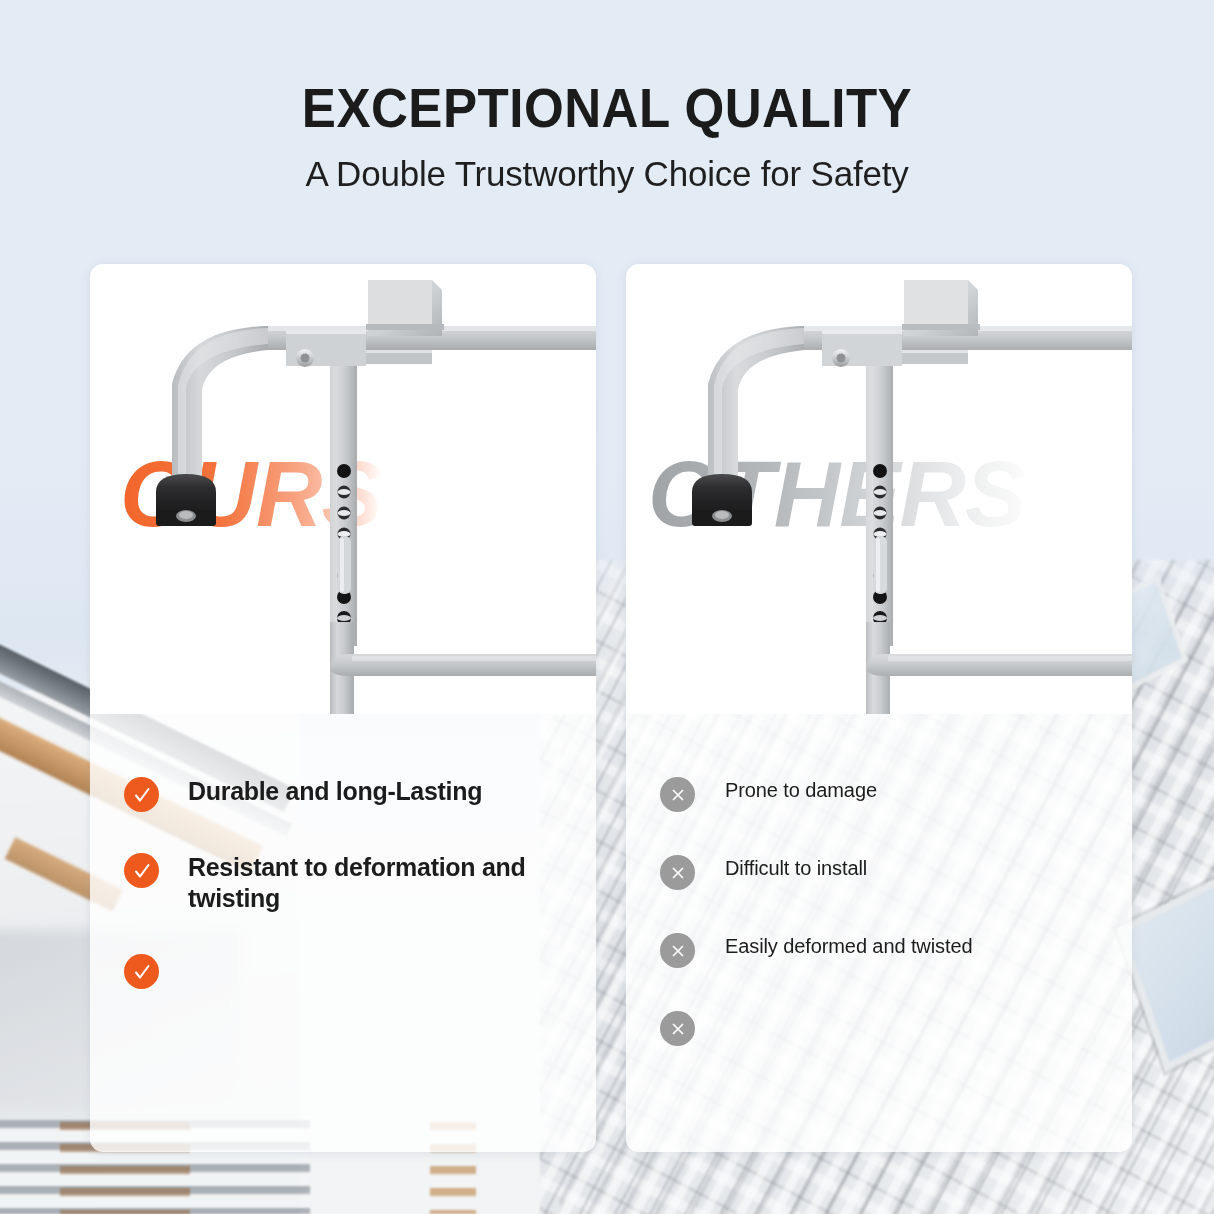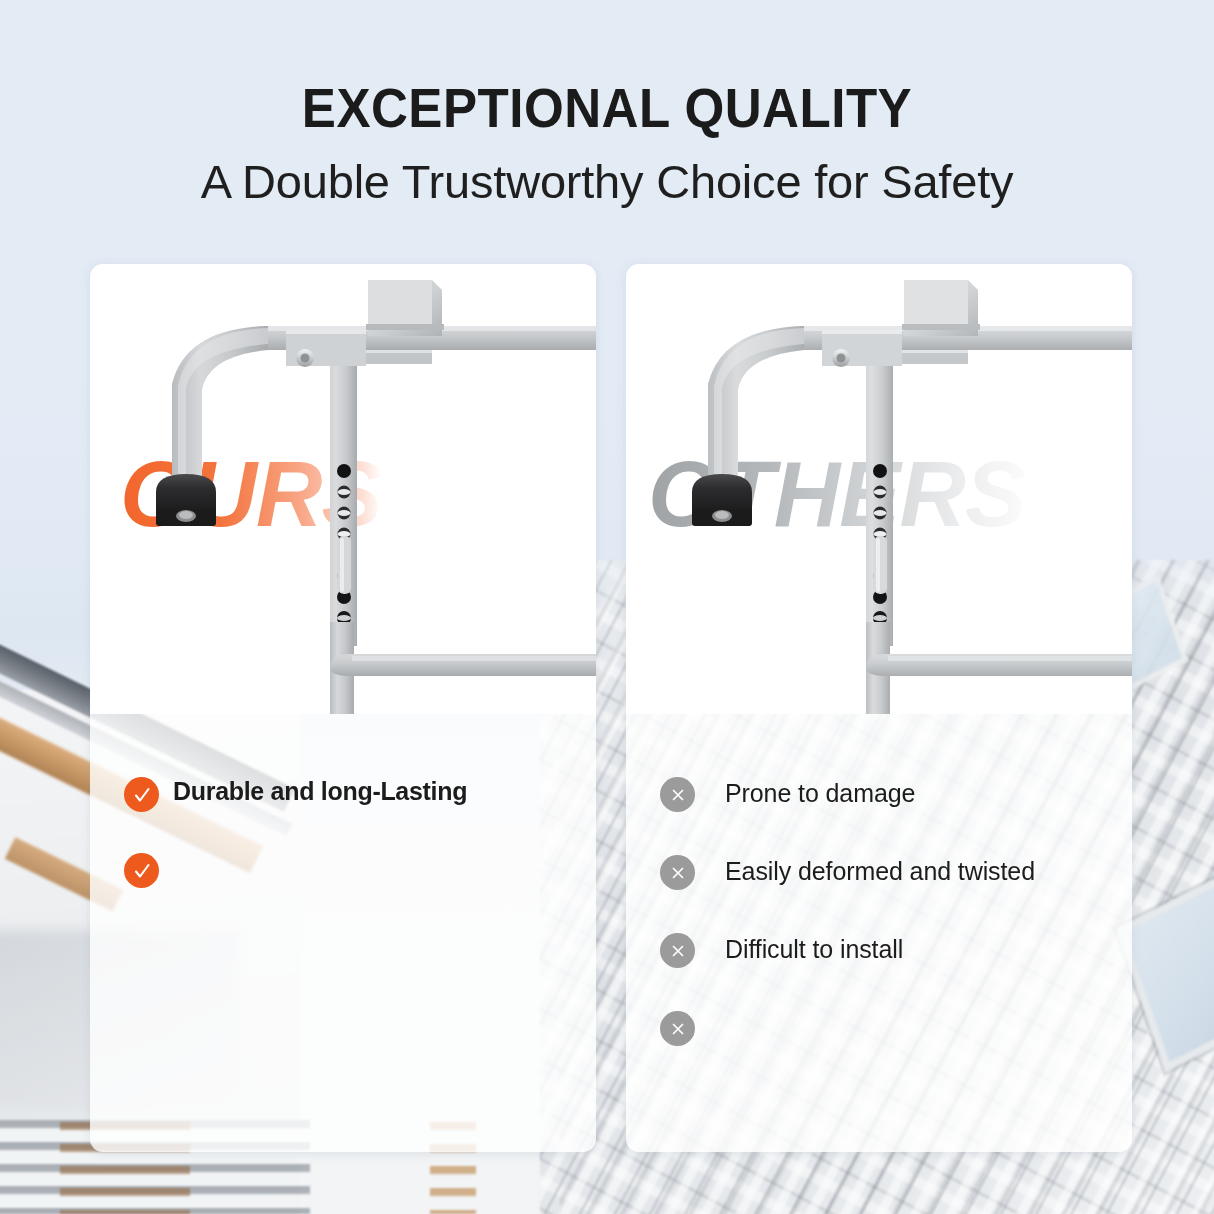--- a/index.html
+++ b/index.html
@@ -254,21 +254,21 @@
     font-size: 55px;
     font-weight: bold;
     letter-spacing: 0.5px;
     color: #1b1b1b;
     line-height: 1.05;
     transform: scaleX(0.93);
   }
 
   .subtitle {
     margin-top: 16px;
-    font-size: 47px;
+    font-size: 35px;
     font-weight: normal;
     color: #1f1f1f;
     letter-spacing: -0.2px;
   }
 
   
   .cards {
     position: absolute;
     left: 90px;
     top: 264px;
@@ -362,33 +362,33 @@
     justify-content: center;
     margin-top: 1px;
   }
 
   .badge-check { background: #ee5a1e; }
   .badge-x { background: #9b9b9b; }
 
   .badge svg { display: block; }
 
   .feature-text {
-    margin-left: 14px;
+    margin-left: 29px;
     line-height: 1.22;
     color: #1c1c1c;
   }
 
   .pros .feature-text {
     font-size: 25px;
     font-weight: bold;
     letter-spacing: -0.3px;
   }
 
   .cons .feature-text {
-    font-size: 25px;
+    font-size: 20px;
     font-weight: normal;
     letter-spacing: -0.1px;
     margin-left: 30px;
     padding-top: 2px;
   }
 
   .cons .feature-row { margin-bottom: 42px; }
 </style>
 </head>
 <body>
@@ -504,20 +504,28 @@
 
         <div class="feature-row">
           <span class="badge badge-check">
             <svg width="20" height="20" viewBox="0 0 20 20">
                 <path d="M4 10.5 L8 15.5 L16.5 4" stroke="#ffffff" stroke-width="2.1" fill="none" stroke-linecap="round" stroke-linejoin="round"></path>
               </svg>
           </span>
           <span class="feature-text">Durable and long-Lasting</span>
         </div>
 
+        <div class="feature-row">
+          <span class="badge badge-check">
+            <svg width="20" height="20" viewBox="0 0 20 20">
+                <path d="M4 10.5 L8 15.5 L16.5 4" stroke="#ffffff" stroke-width="2.1" fill="none" stroke-linecap="round" stroke-linejoin="round"></path>
+              </svg>
+          </span>
+          <span class="feature-text">Resistant to deformation and twisting</span>
+        </div>
 
 
         <div class="feature-row">
           <span class="badge badge-check">
             <svg width="20" height="20" viewBox="0 0 20 20">
                 <path d="M4 10.5 L8 15.5 L16.5 4" stroke="#ffffff" stroke-width="2.1" fill="none" stroke-linecap="round" stroke-linejoin="round"></path>
               </svg>
           </span>
         </div>
 
@@ -617,30 +625,30 @@
           </span>
           <span class="feature-text">Prone to damage</span>
         </div>
 
         <div class="feature-row">
           <span class="badge badge-x">
             <svg width="18" height="18" viewBox="0 0 18 18">
                 <path d="M4.5 4.5 L13.5 13.5 M13.5 4.5 L4.5 13.5" stroke="#ffffff" stroke-width="1.7" stroke-linecap="round"></path>
               </svg>
           </span>
-          <span class="feature-text">Easily deformed and twisted</span>
+          <span class="feature-text">Difficult to install</span>
         </div>
 
         <div class="feature-row">
           <span class="badge badge-x">
             <svg width="18" height="18" viewBox="0 0 18 18">
                 <path d="M4.5 4.5 L13.5 13.5 M13.5 4.5 L4.5 13.5" stroke="#ffffff" stroke-width="1.7" stroke-linecap="round"></path>
               </svg>
           </span>
-          <span class="feature-text">Difficult to install</span>
+          <span class="feature-text">Easily deformed and twisted</span>
         </div>
 
         <div class="feature-row">
           <span class="badge badge-x">
             <svg width="18" height="18" viewBox="0 0 18 18">
                 <path d="M4.5 4.5 L13.5 13.5 M13.5 4.5 L4.5 13.5" stroke="#ffffff" stroke-width="1.7" stroke-linecap="round"></path>
               </svg>
           </span>
         </div>
 

